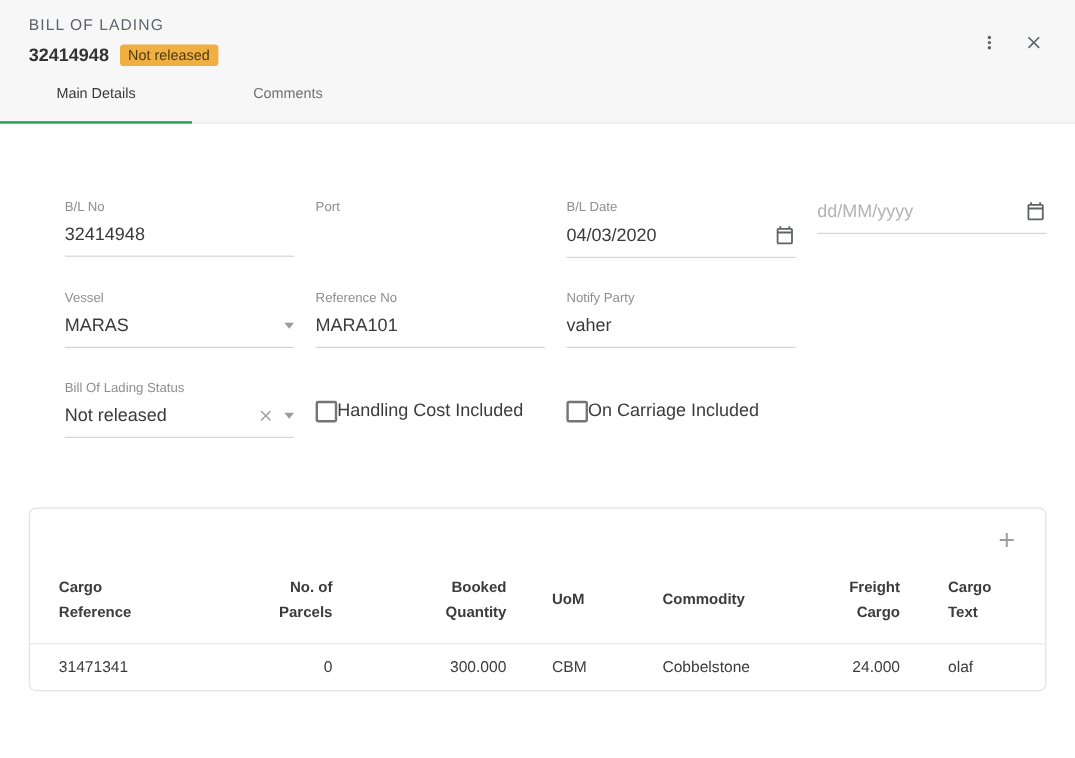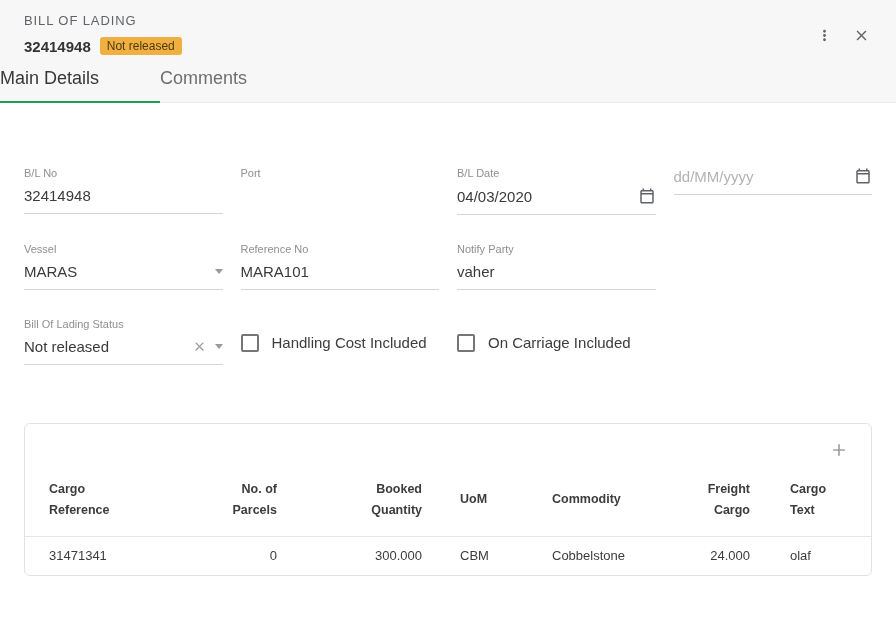--- a/index.html
+++ b/index.html
@@ -43,34 +43,35 @@
   }
 
   
   .tabs {
     background: #f7f7f7;
     display: flex;
     box-shadow: inset 0 -1px 0 #eaeaea;
   }
   .tab {
     width: 160px; height: 48px;
-    display: flex; align-items: center; 
-    font-size: 18px; color: #6f6f6f;
+    display: flex; align-items: center; justify-content: center;
+    font-size: 12px; color: #6f6f6f;
     border-bottom: 2px solid transparent;
     cursor: pointer;
   }
   .tab.active { color: #383838; border-bottom-color: #1f9d55; font-weight: 400; }
 
   
   .form { padding: 0 24px; margin-top: 64px; }
   .form-row {
     display: grid;
     grid-template-columns: repeat(4, 1fr);
     column-gap: 18px;
     margin-bottom: 28px;
+    margin-left: 30px;
   }
   .f-label {
     display: block;
     font-size: 11px;
     color: #8f8f8f;
     margin-bottom: 8px;
   }
   .f-control {
     display: flex; align-items: center;
     border-bottom: 1px solid #d4d4d4;
@@ -85,21 +86,21 @@
     width: 0; height: 0;
     border-left: 4.5px solid transparent;
     border-right: 4.5px solid transparent;
     border-top: 5px solid #9a9a9a;
     margin-left: 8px;
   }
   .adorn { display: flex; align-items: center; margin-left: 8px; cursor: pointer; }
 
   .row3 { align-items: center; margin-bottom: 0; }
   .checkbox {
-    display: flex; align-items: center; gap: 13px;
+    display: flex; align-items: center; gap: 0;
     font-size: 15px; color: #3c3c3c;
     cursor: pointer;
     margin-top: 2px;
   }
   .box {
     width: 18px; height: 18px;
     border: 2px solid #757575;
     border-radius: 2px;
     background: #fff;
     flex: none;

